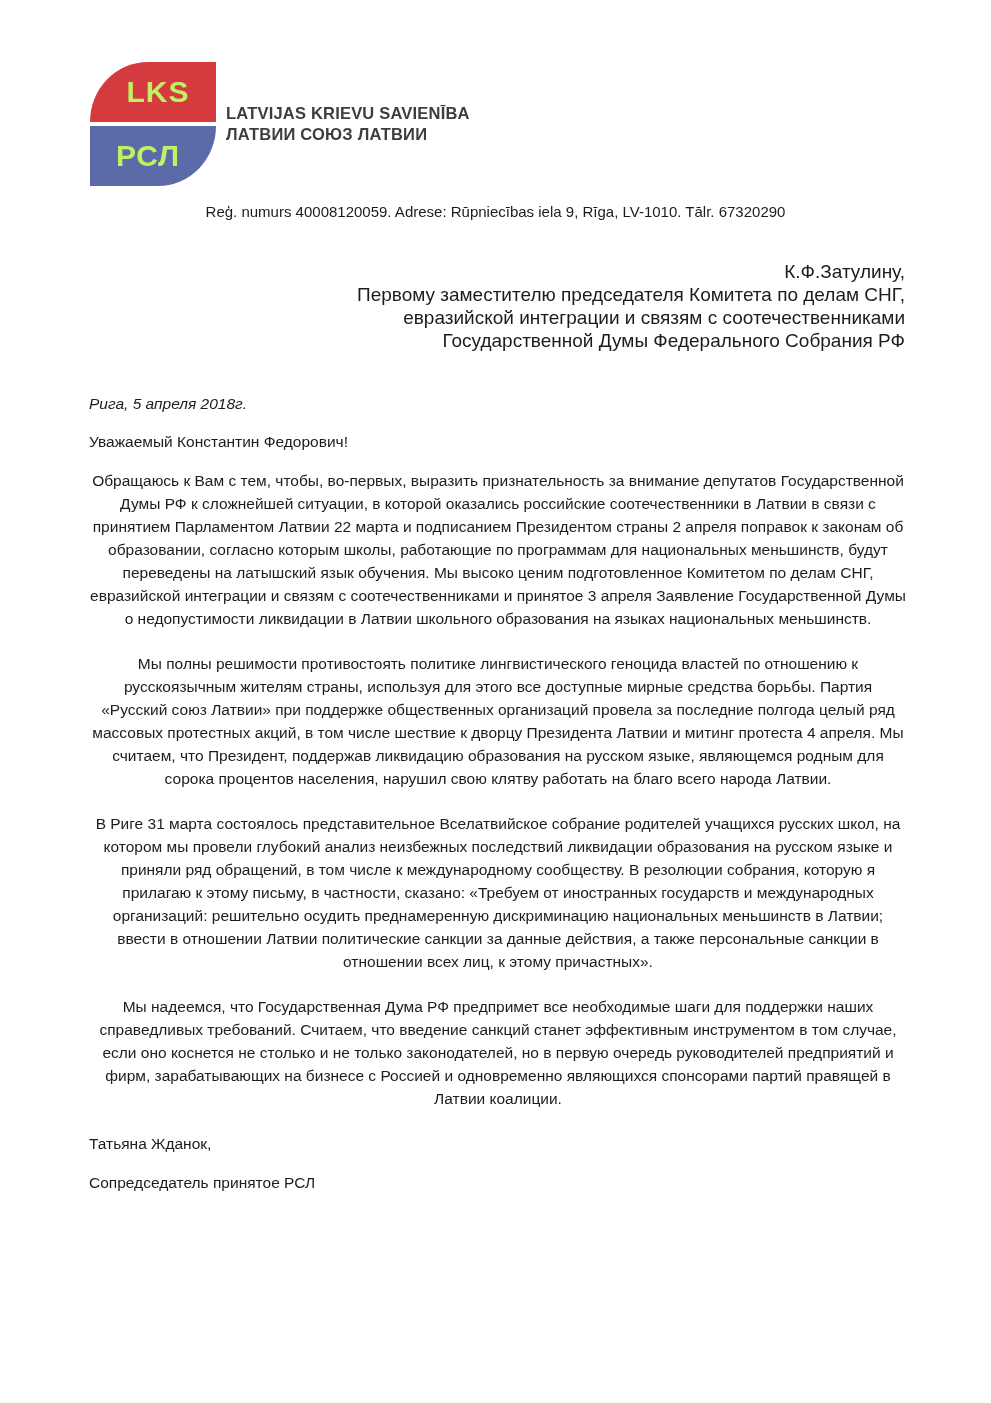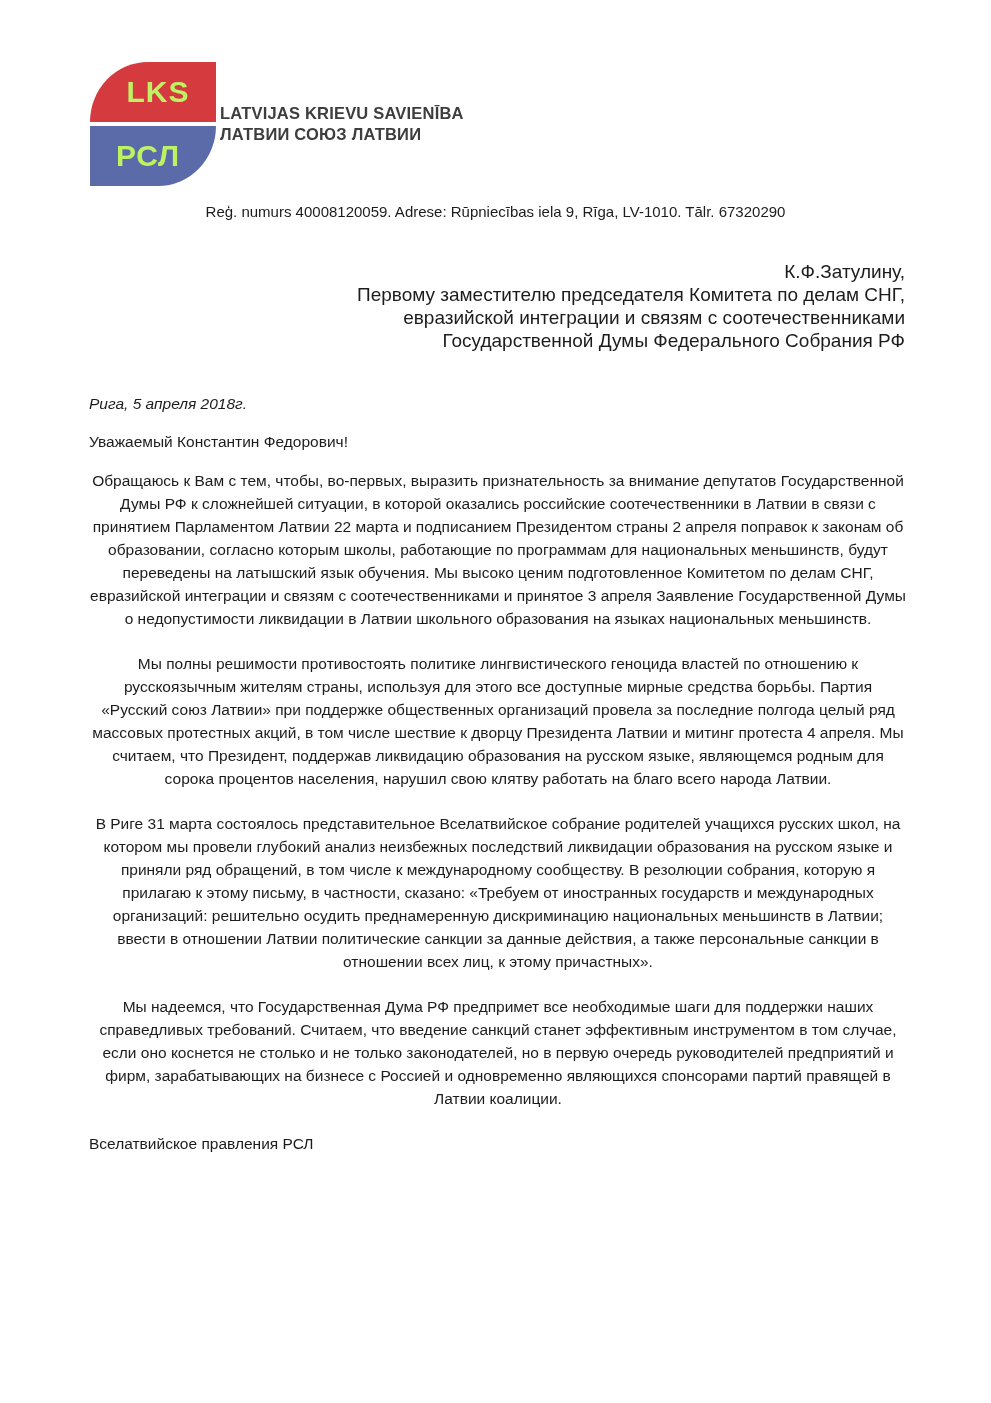--- a/index.html
+++ b/index.html
@@ -47,21 +47,21 @@
     background: #d53b3e;
     border-radius: 58px 0 0 0 / 60px 0 0 0;
     padding-left: 10px;
   }
   .logo-blue {
     background: #5b6aa9;
     border-radius: 0 0 58px 0 / 0 0 60px 0;
     padding-right: 10px;
   }
   .org-names {
-    margin-left: 14px;
+    margin-left: 20px;
     font-weight: bold;
     font-size: 16.5px;
     line-height: 21px;
     color: #3d3d3d;
     letter-spacing: 0.2px;
   }
 
   
   .reg-line {
     position: absolute;
@@ -139,16 +139,17 @@
     <div>Государственной Думы Федерального Собрания РФ</div>
   </div>
 
   <div class="letter">
     <div class="dateline">Рига, 5 апреля 2018г.</div>
     <div class="salutation">Уважаемый Константин Федорович!</div>
     <p class="para">Обращаюсь к Вам с тем, чтобы, во-первых, выразить признательность за внимание депутатов Государственной Думы РФ к сложнейшей ситуации, в которой оказались российские соотечественники в Латвии в связи с принятием Парламентом Латвии 22 марта и подписанием Президентом страны 2 апреля поправок к законам об образовании, согласно которым школы, работающие по программам для национальных меньшинств, будут переведены на латышский язык обучения. Мы высоко ценим подготовленное Комитетом по делам СНГ, евразийской интеграции и связям с соотечественниками и принятое 3 апреля Заявление Государственной Думы о недопустимости ликвидации в Латвии школьного образования на языках национальных меньшинств.</p>
     <p class="para">Мы полны решимости противостоять политике лингвистического геноцида властей по отношению к русскоязычным жителям страны, используя для этого все доступные мирные средства борьбы. Партия «Русский союз Латвии» при поддержке общественных организаций провела за последние полгода целый ряд массовых протестных акций, в том числе шествие к дворцу Президента Латвии и митинг протеста 4 апреля. Мы считаем, что Президент, поддержав ликвидацию образования на русском языке, являющемся родным для сорока процентов населения, нарушил свою клятву работать на благо всего народа Латвии.</p>
     <p class="para">В Риге 31 марта состоялось представительное Вселатвийское собрание родителей учащихся русских школ, на котором мы провели глубокий анализ неизбежных последствий ликвидации образования на русском языке и приняли ряд обращений, в том числе к международному сообществу. В резолюции собрания, которую я прилагаю к этому письму, в частности, сказано: «Требуем от иностранных государств и международных организаций: решительно осудить преднамеренную дискриминацию национальных меньшинств в Латвии; ввести в отношении Латвии политические санкции за данные действия, а также персональные санкции в отношении всех лиц, к этому причастных».</p>
     <p class="para">Мы надеемся, что Государственная Дума РФ предпримет все необходимые шаги для поддержки наших справедливых требований. Считаем, что введение санкций станет эффективным инструментом в том случае, если оно коснется не столько и не только законодателей, но в первую очередь руководителей предприятий и фирм, зарабатывающих на бизнесе с Россией и одновременно являющихся спонсорами партий правящей в Латвии коалиции.</p>
-    <div class="sig-title">Вселатвийское правления РСЛ</div>
+    <div class="sig-name">Татьяна Жданок,</div>
+    <div class="sig-title">Сопредседатель принятое РСЛ</div>
   </div>
 
 </div>
 
 </body></html>

